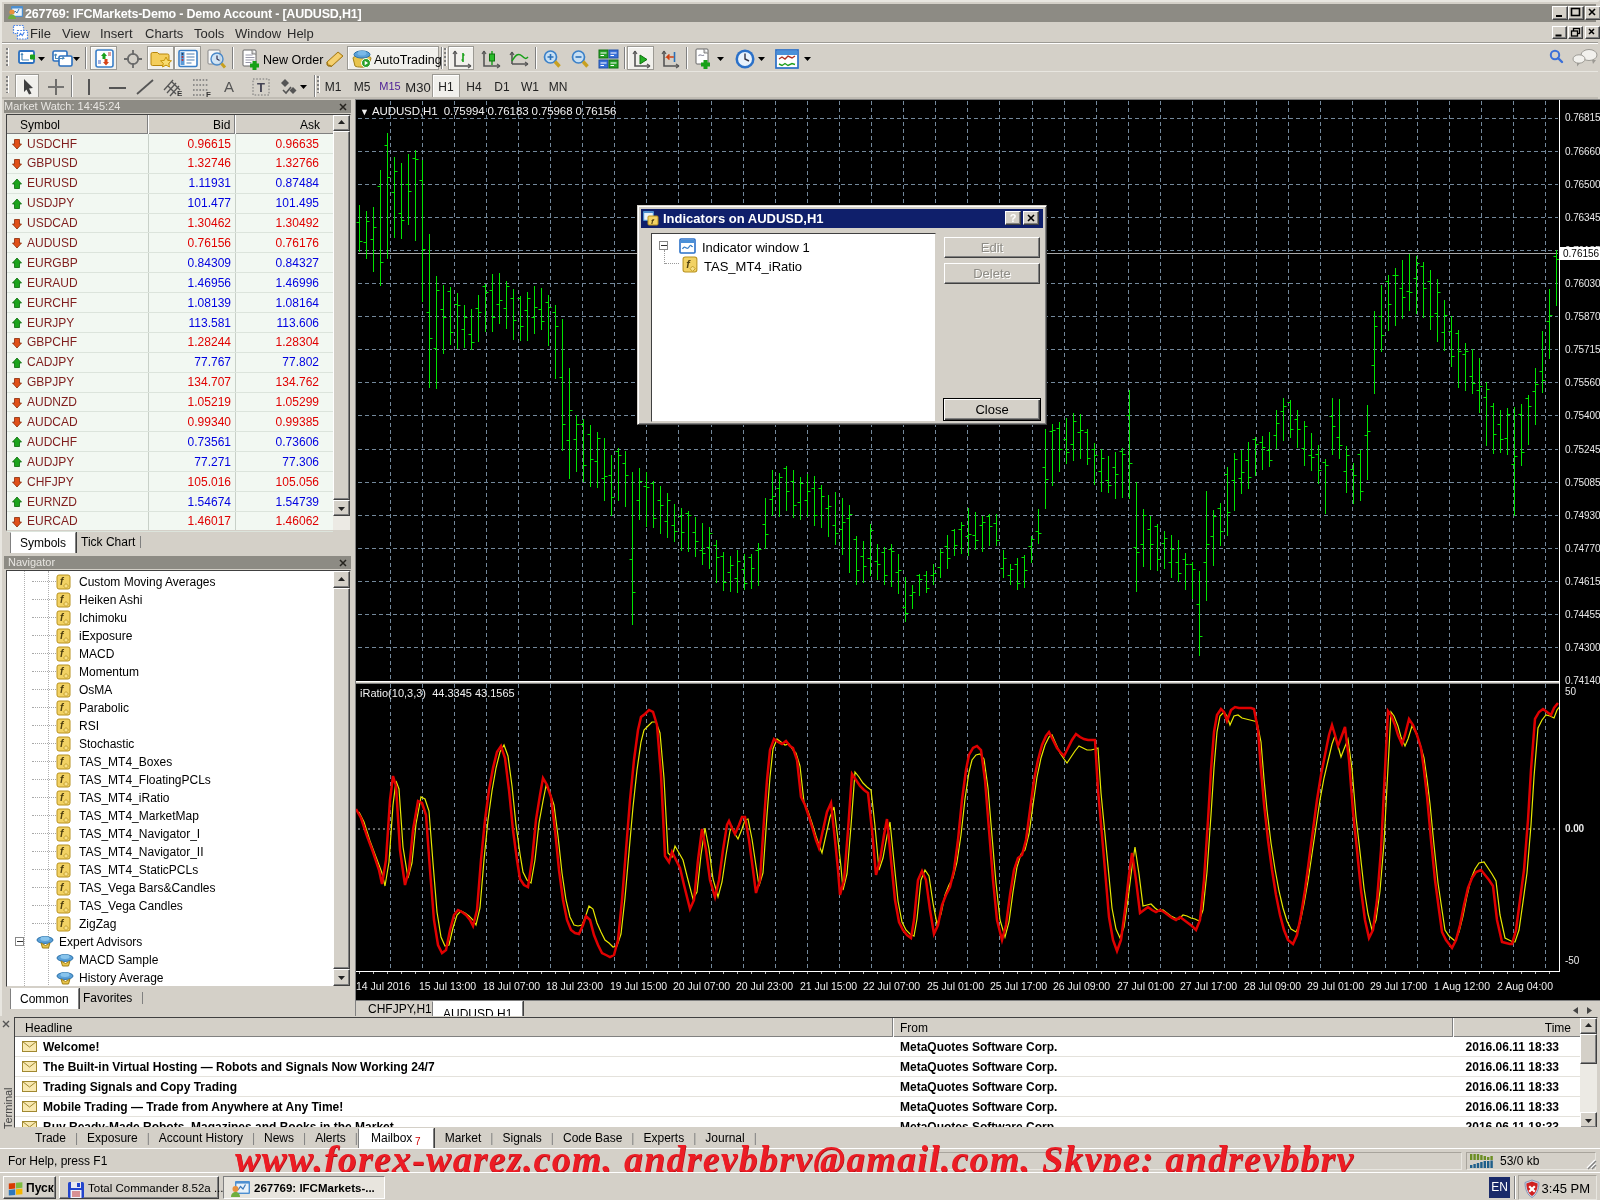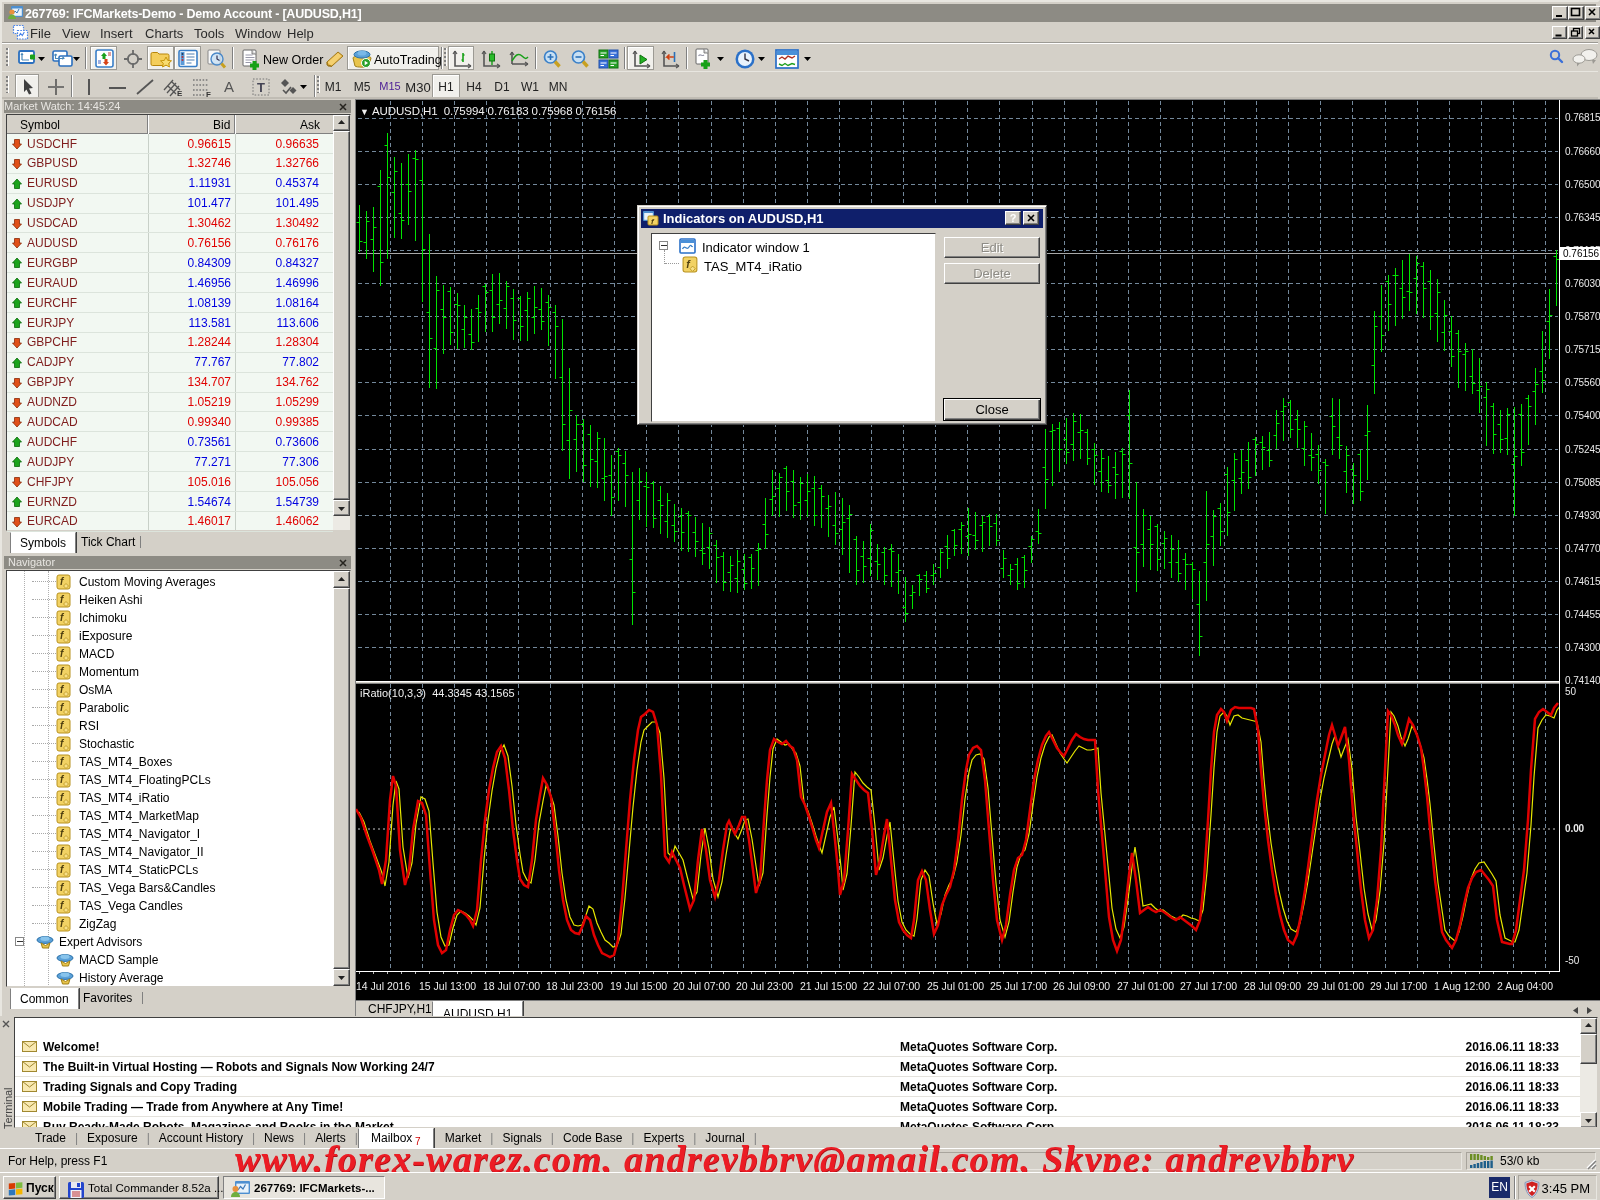--- a/index.html
+++ b/index.html
@@ -412,21 +412,21 @@
           <span class="mwsym">GBPUSD</span>
           <span class="bid red">1.32746</span>
           <span class="ask red">1.32766</span>
         </div>
         <div class="mwrow">
           <svg class="arrup" viewBox="0 0 12 12">
             <path d="M6 1l4.5 5H8.5v4.5h-5V6H1.5z" fill="#1CA41C" stroke="#0A6A0A" stroke-width=".8"></path>
           </svg>
           <span class="mwsym">EURUSD</span>
           <span class="bid blue">1.11931</span>
-          <span class="ask blue">0.45374</span>
+          <span class="ask blue">0.87484</span>
         </div>
         <div class="mwrow">
           <svg class="arrup" viewBox="0 0 12 12">
             <path d="M6 1l4.5 5H8.5v4.5h-5V6H1.5z" fill="#1CA41C" stroke="#0A6A0A" stroke-width=".8"></path>
           </svg>
           <span class="mwsym">USDJPY</span>
           <span class="bid blue">101.477</span>
           <span class="ask blue">101.495</span>
         </div>
         <div class="mwrow">
@@ -937,20 +937,27 @@
 </div>
 
 <div class="abs" style="left:0;top:1016px;width:1600px;height:132px;background:#D4D0C8">
  <div class="abs" style="left:1px;top:2px;width:13px;height:128px">
    <svg style="position:absolute;left:1px;top:2px" width="9" height="8">
         <path d="M1 1l6 6M7 1l-6 6" stroke="#555" stroke-width="1.4"></path>
       </svg>
    <div style="position:absolute;left:-28px;top:70px;transform:rotate(-90deg);font-size:11px;color:#444;width:70px">Terminal</div>
  </div>
  <div class="abs in2" style="left:14px;top:1px;width:1584px;height:111px;background:#fff;overflow:hidden">
+  <div style="position:absolute;left:0;top:0;width:1566px;height:19px;background:#D4D0C8;border-bottom:1px solid #808080">
+   <span style="position:absolute;left:10px;top:3px">Headline</span>
+   <span style="position:absolute;left:885px;top:3px">From</span>
+   <span style="position:absolute;right:10px;top:3px">Time</span>
+   <div style="position:absolute;left:877px;top:0;height:19px;border-left:1px solid #808080;border-right:1px solid #fff;width:1px"></div>
+   <div style="position:absolute;left:1437px;top:0;height:19px;border-left:1px solid #808080;border-right:1px solid #fff;width:1px"></div>
+  </div>
   <div style="position:absolute;left:0;top:19px;width:1566px">
         <div class="trow">
           <svg style="position:absolute;left:7px;top:4px" width="15" height="11" viewBox="0 0 15 11">
             <rect x="0.5" y="0.5" width="14" height="10" fill="#F8E8B0" stroke="#A08830"></rect>
             <path d="M.5.5L7.5 6 14.5.5" fill="none" stroke="#A08830"></path>
           </svg>
           <span style="position:absolute;left:28px;top:3px">Welcome!</span>
           <span style="position:absolute;left:885px;top:3px">MetaQuotes Software Corp.</span>
           <span style="position:absolute;right:22px;top:3px">2016.06.11 18:33</span>
         </div>

